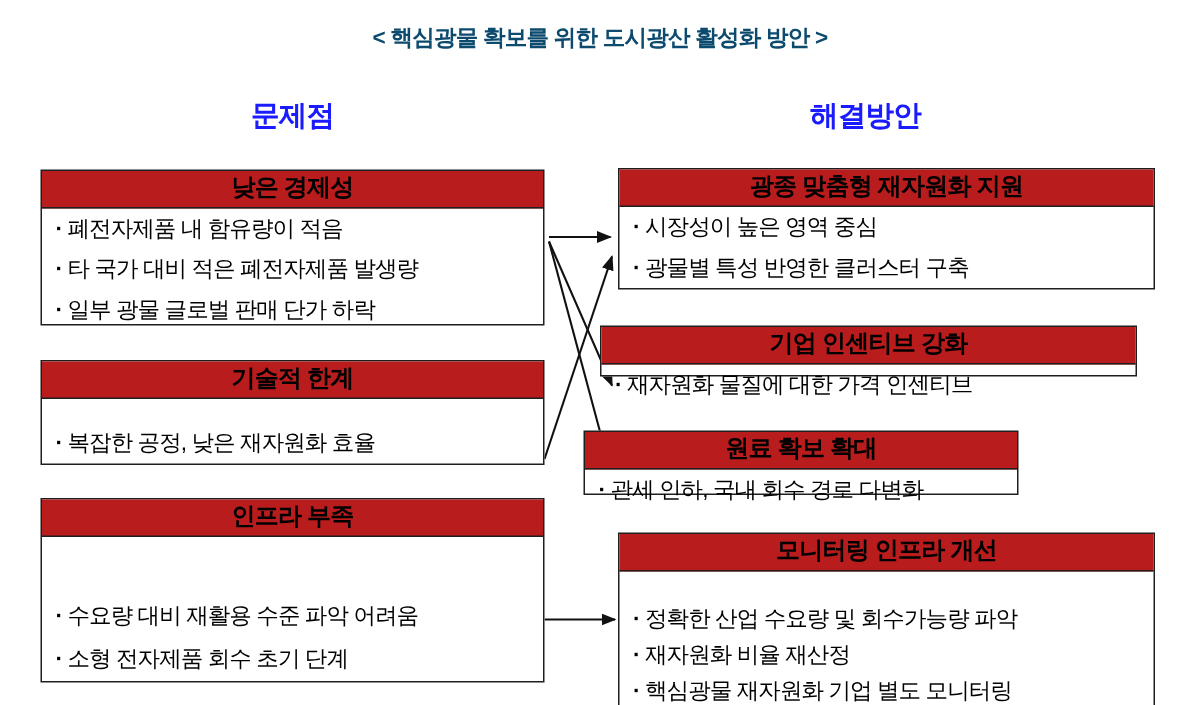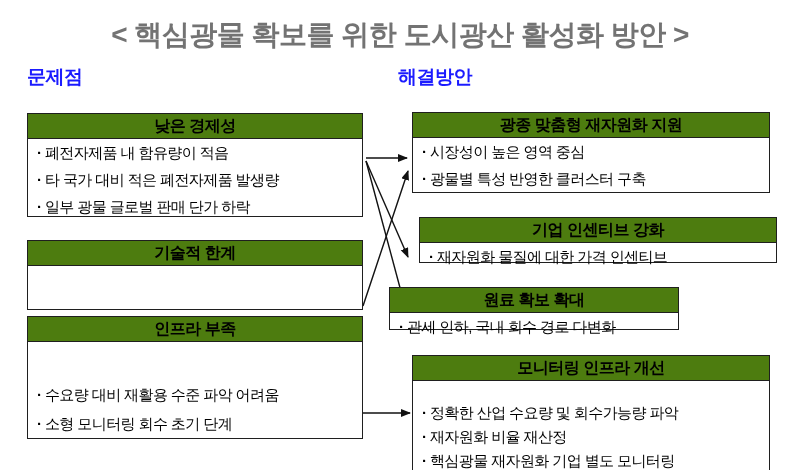--- a/index.html
+++ b/index.html
@@ -2,34 +2,34 @@
 <html><head>
 <meta charset="utf-8">
 <style>
   html,body{margin:0;padding:0;background:#ffffff;}
   .canvas{
     position:relative;width:800px;height:470px;background:#ffffff;overflow:hidden;
     font-family:"Liberation Sans","DejaVu Sans",sans-serif;color:#000;
   }
   .title{
     position:absolute;left:0;top:16px;width:800px;text-align:center;
-    font-size:28px;font-weight:bold;letter-spacing:-0.5px;color:#737373;
+    font-size:15px;font-weight:bold;letter-spacing:-0.5px;color:#0c4a6e;
   }
   .col-label{
-    position:absolute;top:64px;
+    position:absolute;top:64px;text-align:center;
     font-size:19px;font-weight:bold;color:#1b1bff;letter-spacing:-0.5px;
   }
   .col-label.left{left:27px;width:336px;}
   .col-label.right{left:398px;width:358px;}
   .box{
     position:absolute;border:1.5px solid #1f1f1f;background:#ffffff;
     box-sizing:border-box;display:flex;flex-direction:column;
   }
   .box-header{
-    flex:0 0 24px;height:24px;line-height:23px;background:#4d7c0f;
+    flex:0 0 24px;height:24px;line-height:23px;background:#b91c1c;
     border-bottom:1.5px solid #1f1f1f;text-align:center;
     font-size:16px;font-weight:bold;letter-spacing:-0.5px;
   }
   .box-body{
     flex:1 1 auto;display:flex;flex-direction:column;justify-content:flex-end;
     padding-left:9px;padding-right:4px;
   }
   .bullet{
     font-size:15px;letter-spacing:-0.6px;line-height:27px;white-space:nowrap;
   }
@@ -65,39 +65,42 @@
     <div class="box-header">낮은 경제성</div>
     <div class="box-body">
       <div class="bullet">폐전자제품 내 함유량이 적음</div>
       <div class="bullet">타 국가 대비 적은 폐전자제품 발생량</div>
       <div class="bullet">일부 광물 글로벌 판매 단가 하락</div>
     </div>
   </div>
 
   <div class="box" style="left:27px;top:240px;width:336px;height:70px">
     <div class="box-header">기술적 한계</div>
+    <div class="box-body">
+      <div class="bullet">복잡한 공정, 낮은 재자원화 효율</div>
+    </div>
   </div>
 
-  <div class="box lh29" style="left:27px;top:316px;width:336px;height:123px">
+  <div class="box lh29" style="left:27px;top:332px;width:336px;height:123px">
     <div class="box-header">인프라 부족</div>
     <div class="box-body">
       <div class="bullet">수요량 대비 재활용 수준 파악 어려움</div>
-      <div class="bullet">소형 모니터링 회수 초기 단계</div>
+      <div class="bullet">소형 전자제품 회수 초기 단계</div>
     </div>
   </div>
 
   <div class="box" style="left:412px;top:112px;width:358px;height:81px">
     <div class="box-header">광종 맞춤형 재자원화 지원</div>
     <div class="box-body">
       <div class="bullet">시장성이 높은 영역 중심</div>
       <div class="bullet">광물별 특성 반영한 클러스터 구축</div>
     </div>
   </div>
 
-  <div class="box" style="left:419px;top:217px;width:358px;height:46px">
+  <div class="box" style="left:400px;top:217px;width:358px;height:34px">
     <div class="box-header">기업 인센티브 강화</div>
     <div class="box-body">
       <div class="bullet">재자원화 물질에 대한 가격 인센티브</div>
     </div>
   </div>
 
   <div class="box" style="left:389px;top:287px;width:290px;height:43px">
     <div class="box-header">원료 확보 확대</div>
     <div class="box-body">
       <div class="bullet">관세 인하, 국내 회수 경로 다변화</div>

